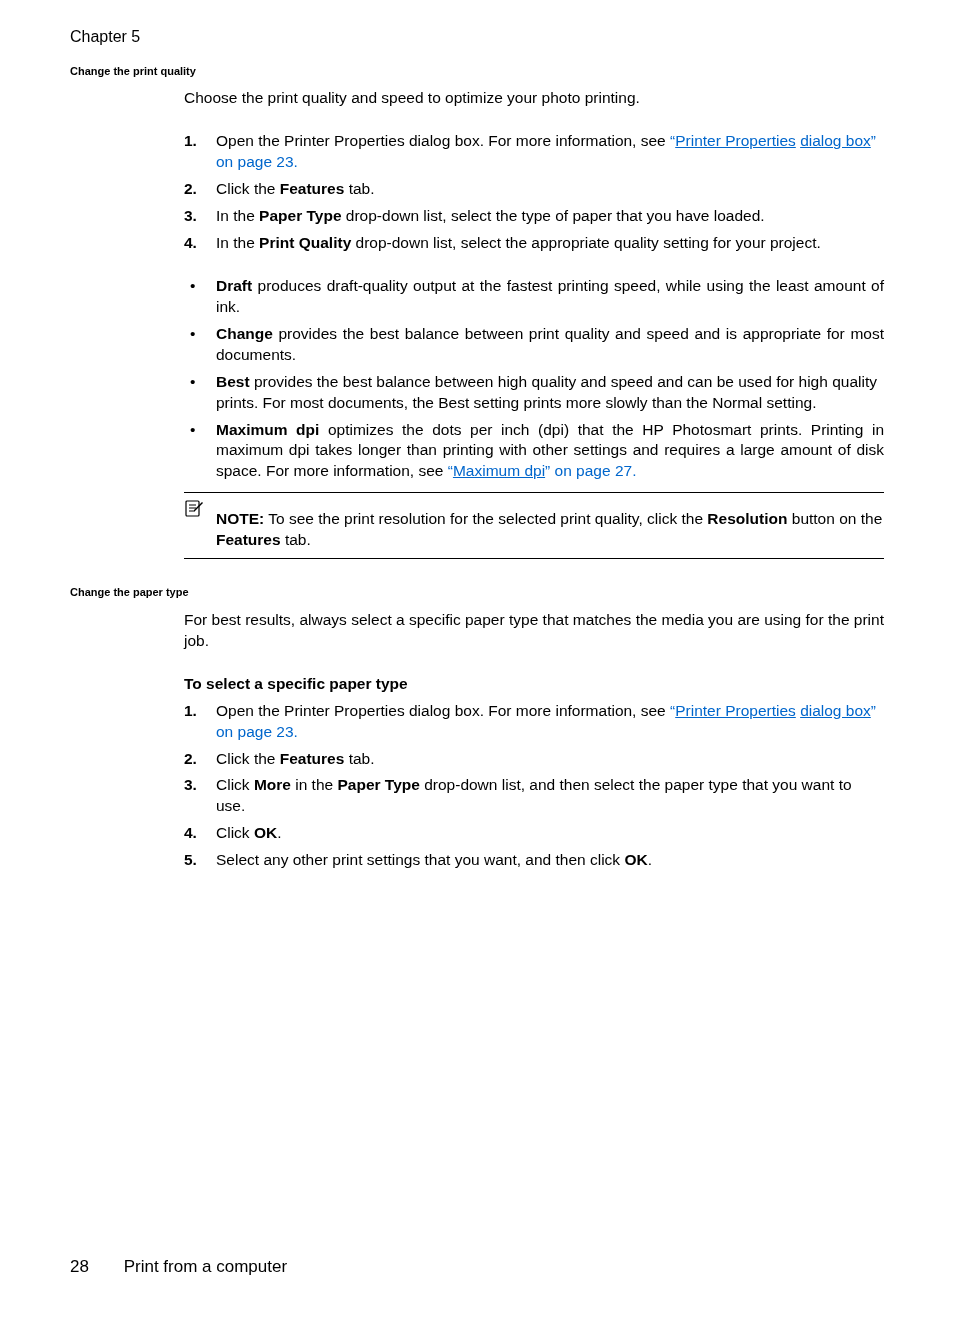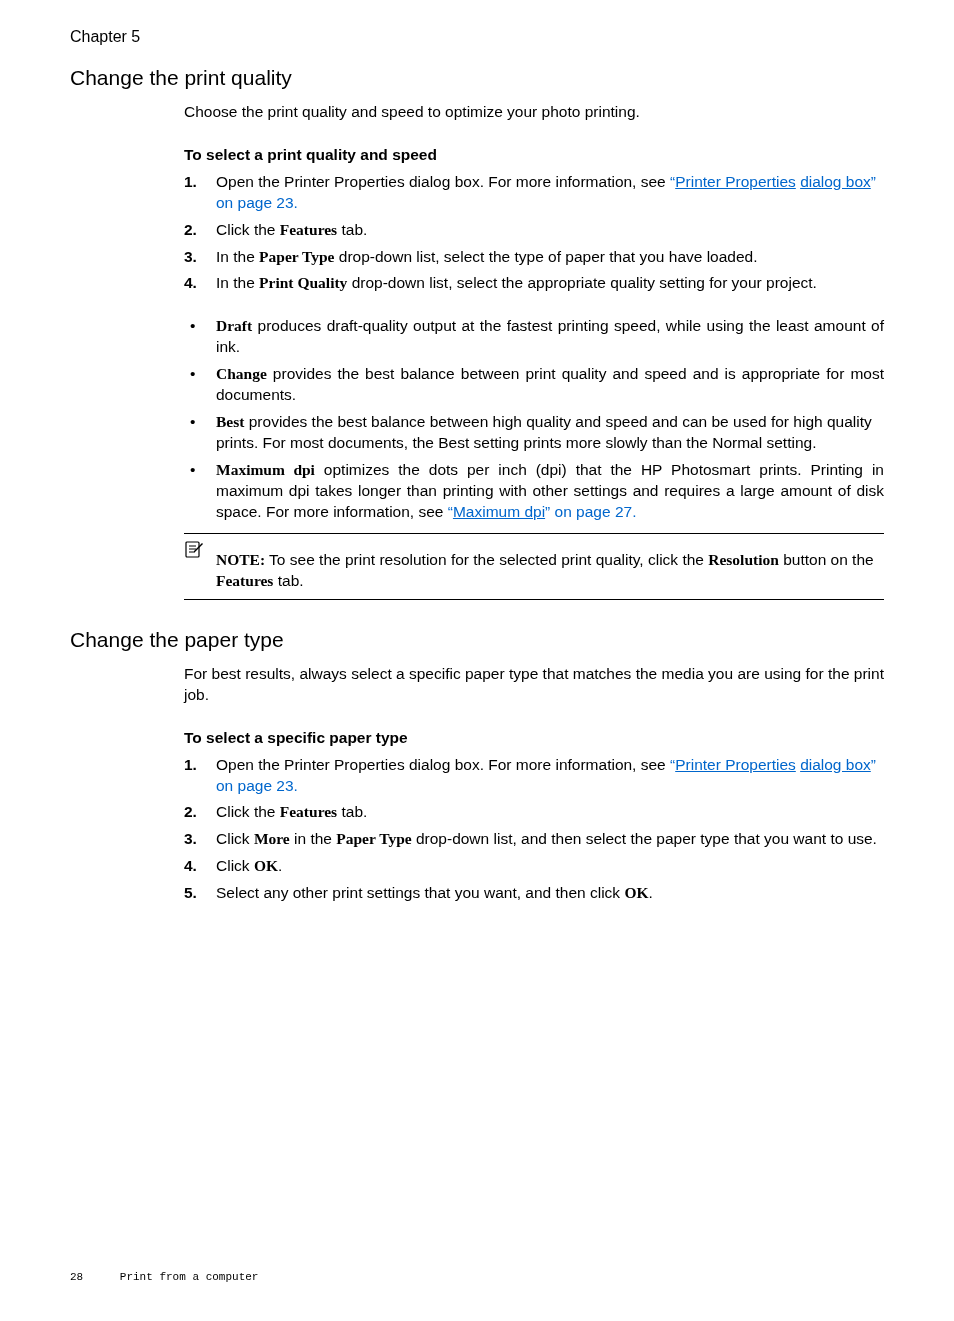--- a/index.html
+++ b/index.html
@@ -12,22 +12,22 @@
       width: 954px;
       height: 1321px;
       position: relative;
       padding: 26px 70px 40px 70px;
     }
     .chapter {
       font-size: 16px;
       margin-bottom: 16px;
     }
     h2 {
-      font-size: 21px;
-      font-weight: normal;
+      font-size: 11px;
+      font-weight: bold;
       margin-bottom: 10px;
     }
     .section-body {
       margin-left: 114px;
       margin-bottom: 26px;
     }
     .intro {
       margin-bottom: 22px;
     }
     .subhead {
@@ -76,40 +76,38 @@
       position: relative;
       margin-top: 6px;
     }
     .note-icon {
       position: absolute;
       left: 0;
       top: 7px;
     }
     .footer {
       position: absolute;
-      bottom: 36px;
+      bottom: 42px;
       left: 70px;
-      font-size: 11px;
-      font-family: Liberation Mono, monospace;
+      font-size: 17px;
     }
     .footer .pnum { margin-right: 30px; }
-    b { font-weight: bold; font-family: Liberation Serif, serif; }
+    b { font-weight: bold; }
     .justify { text-align: justify; }
   </style>
 </head>
 <body>
 
 <div class="chapter">Chapter 5</div>
 
 <h2>Change the print quality</h2>
 
 <div class="section-body">
   <p class="intro">Choose the print quality and speed to optimize your photo printing.</p>
 
-  <p class="subhead">To select a print quality and speed</p>
 
   <ol class="steps">
     <li>
       <span class="num">1.</span>
       <span class="justify"><span>Open the Printer Properties dialog box. For more information, see </span><span class="link"><span>“</span><span class="u">Printer Properties</span> <span class="u">dialog box</span><span>”</span><span> on page 23.</span></span></span>
     </li>
     <li>
       <span class="num">2.</span>
       <span><span>Click the </span><b>Features</b><span> tab.</span></span>
     </li>

